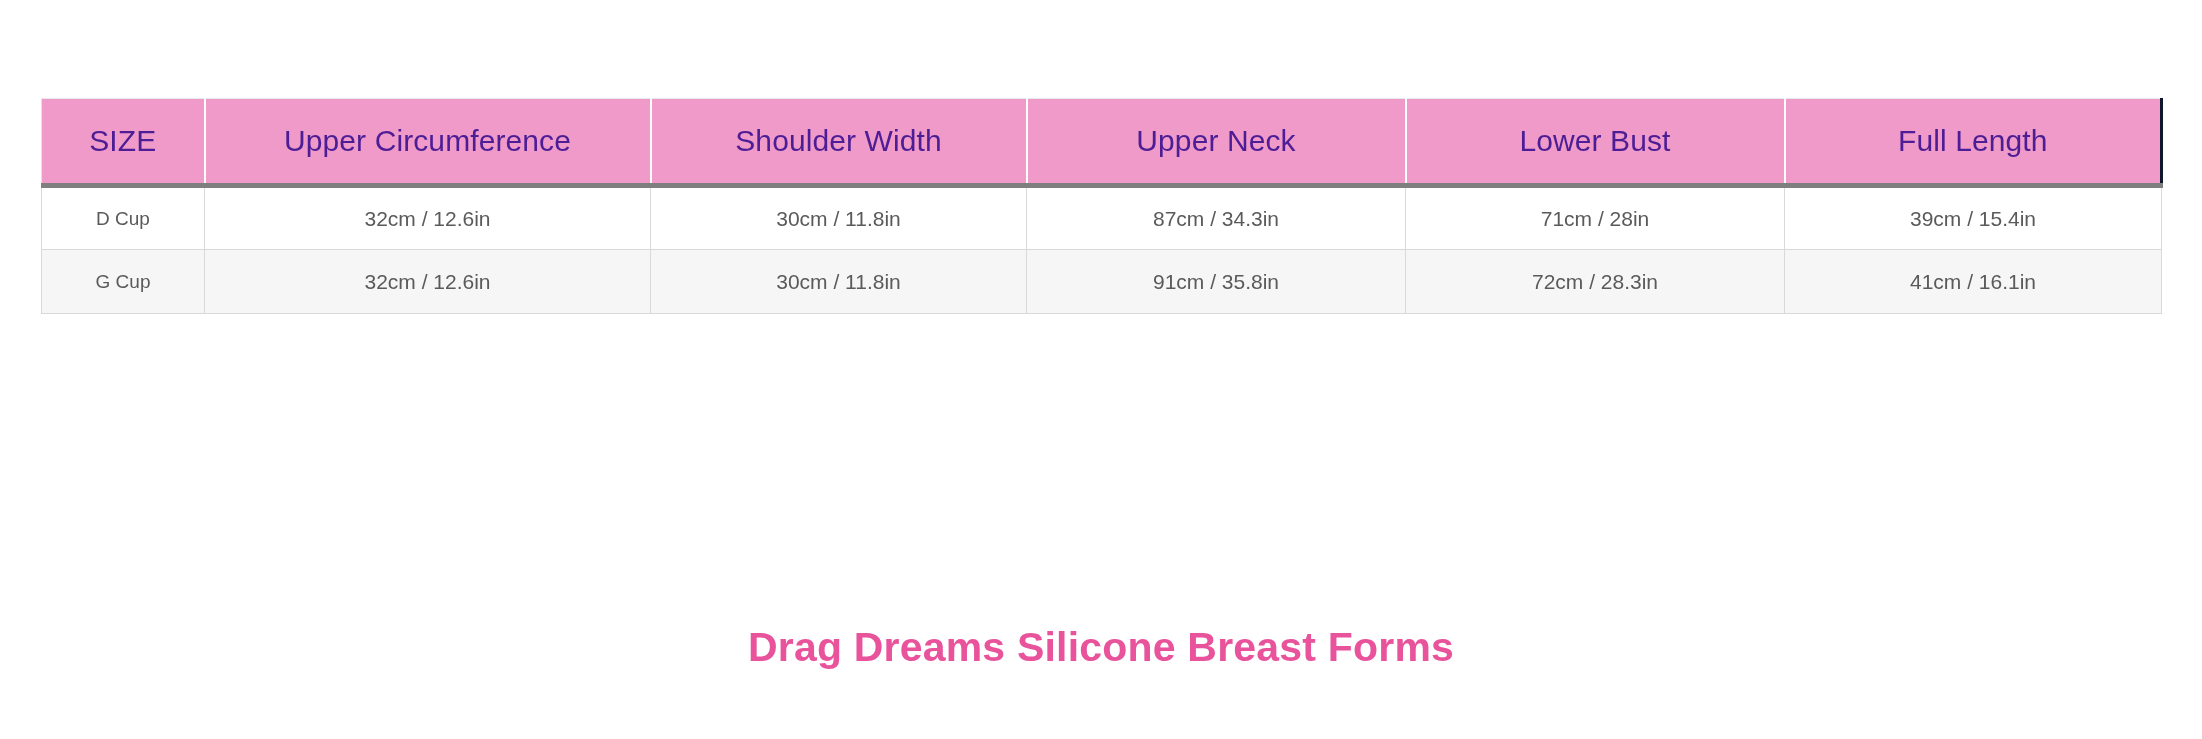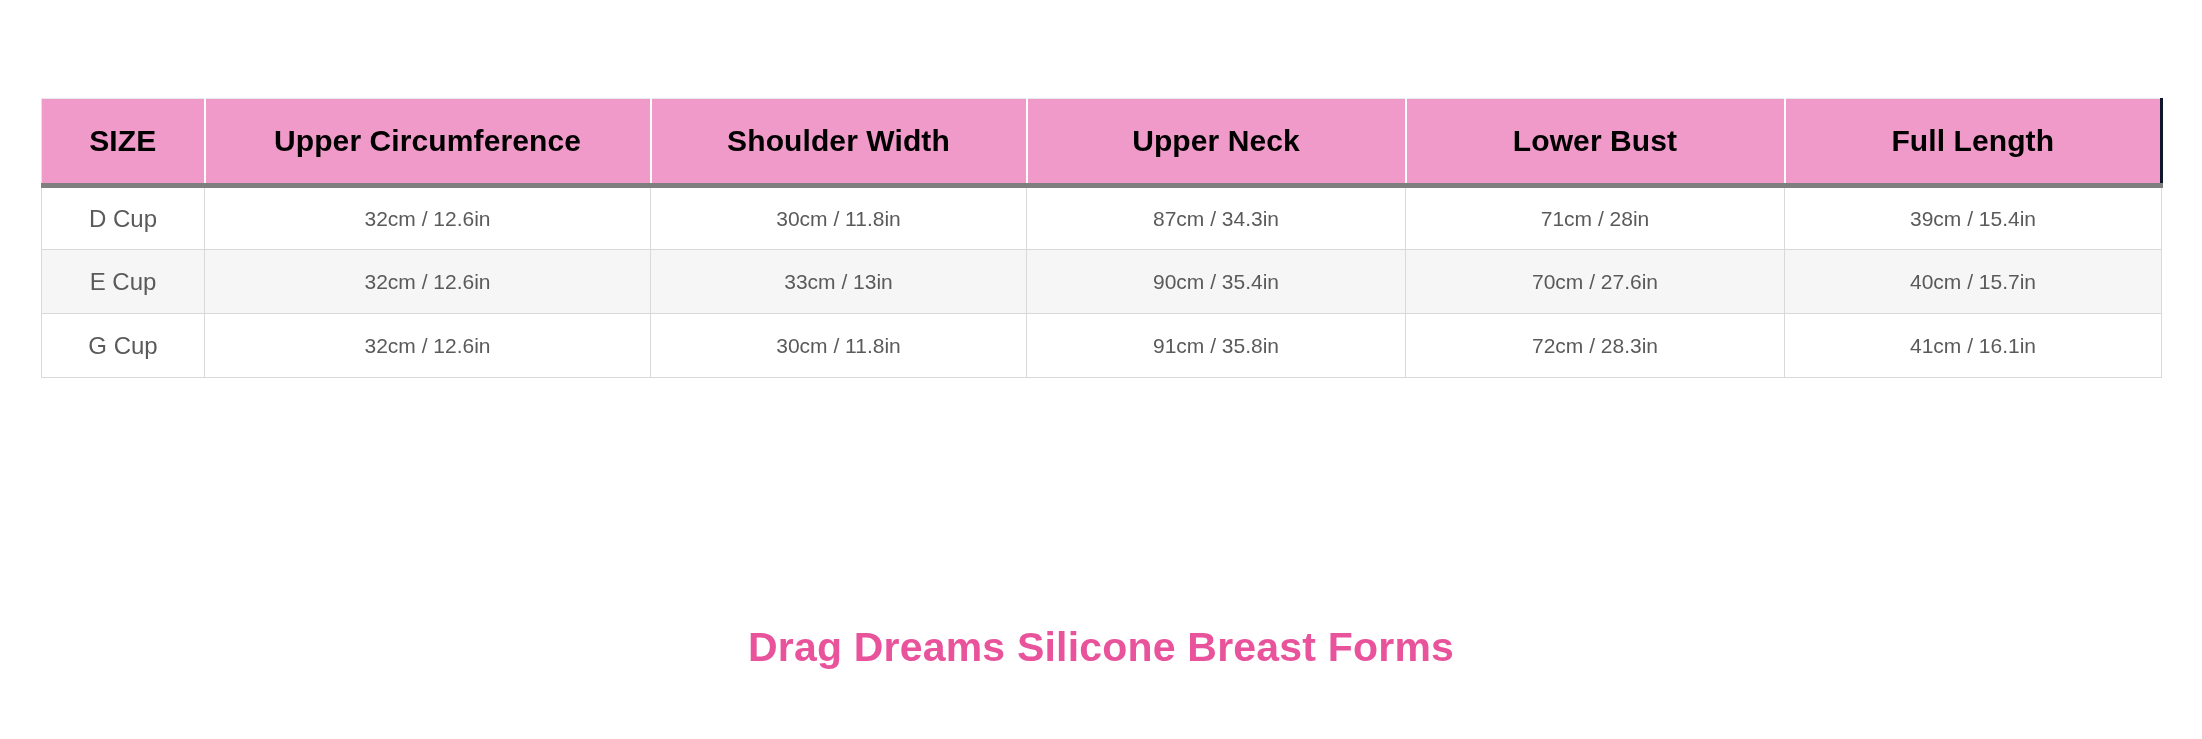--- a/index.html
+++ b/index.html
@@ -36,23 +36,23 @@
   }
   table.size-chart col.c-size   { width: 163px; }
   table.size-chart col.c-neck   { width: 446px; }
   table.size-chart col.c-should { width: 376px; }
   table.size-chart col.c-upper  { width: 379px; }
   table.size-chart col.c-lower  { width: 379px; }
   table.size-chart col.c-full   { width: 377px; }
 
   table.size-chart thead th {
     background: #ef9ac8;
-    color: #000000;
+    color: #4c1d95;
     font-size: 30px;
-    font-weight: bold;
+    font-weight: normal;
     text-align: center;
     vertical-align: middle;
     height: 87px;
     padding: 12px 6px;
     border-left: 2px solid #ffffff;
     border-right: 2px solid #ffffff;
     border-top: 1px solid #e9e9e9;
     border-bottom: 5px solid #7f7f7f;
     letter-spacing: 0.1px;
     white-space: nowrap;
@@ -66,21 +66,21 @@
     color: #5a5a5a;
     text-align: center;
     vertical-align: middle;
     border: 1px solid #d9d9d9;
     padding: 0 6px;
     white-space: nowrap;
     font-weight: normal;
   }
   table.size-chart tbody tr:nth-child(odd)  td { background: #ffffff; }
   table.size-chart tbody tr:nth-child(even) td { background: #f6f6f6; }
-  table.size-chart tbody td.cell-size { font-size: 24px; }
+  table.size-chart tbody td.cell-size { font-size: 19px; }
 
   
   #product-heading {
     position: absolute;
     left: 0;
     top: 625px;
     width: 2202px;
     text-align: center;
     color: #e8539c;
     font-size: 41px;
@@ -117,28 +117,20 @@
       <tbody>
         <tr>
           <td class="cell-size">D Cup</td>
           <td>32cm / 12.6in</td>
           <td>30cm / 11.8in</td>
           <td>87cm / 34.3in</td>
           <td>71cm / 28in</td>
           <td>39cm / 15.4in</td>
         </tr>
         <tr>
-          <td class="cell-size">E Cup</td>
-          <td>32cm / 12.6in</td>
-          <td>33cm / 13in</td>
-          <td>90cm / 35.4in</td>
-          <td>70cm / 27.6in</td>
-          <td>40cm / 15.7in</td>
-        </tr>
-        <tr>
           <td class="cell-size">G Cup</td>
           <td>32cm / 12.6in</td>
           <td>30cm / 11.8in</td>
           <td>91cm / 35.8in</td>
           <td>72cm / 28.3in</td>
           <td>41cm / 16.1in</td>
         </tr>
       </tbody>
     </table>
   </div>

